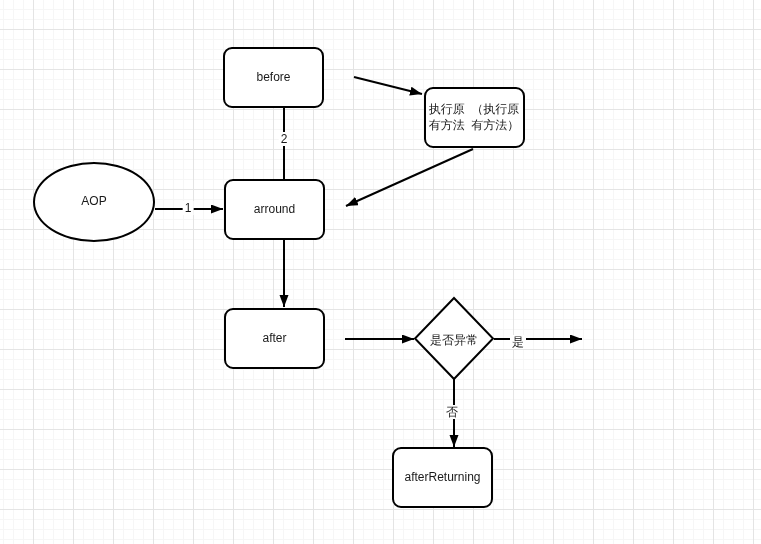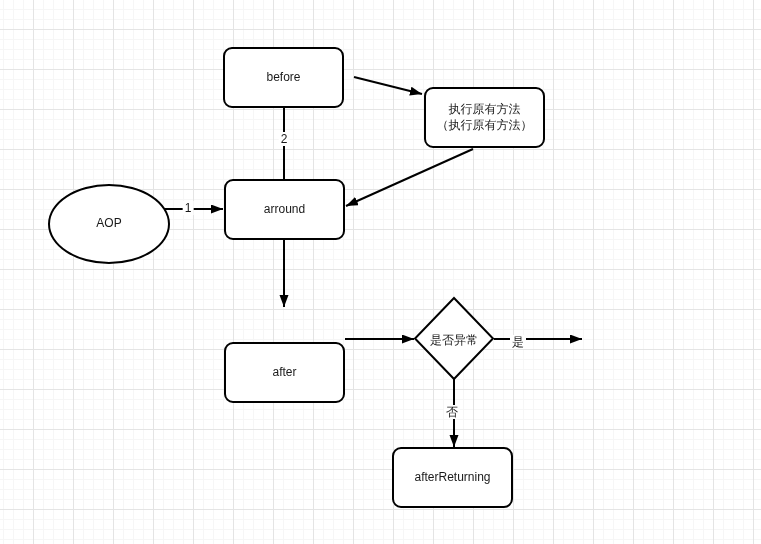--- a/index.html
+++ b/index.html
@@ -28,29 +28,29 @@
     box-sizing: border-box;
     background: #ffffff;
     border: 2px solid #000000;
     display: flex;
     align-items: center;
     justify-content: center;
     text-align: center;
     line-height: 1.3;
     cursor: default;
   }
-  .rect { width: 121px; height: 61px; border-radius: 9px; }
+  .rect { width: 101px; height: 61px; border-radius: 9px; }
   .ellipse { border-radius: 50%; }
   #node-before         { left: 223px; top: 47px;  }
-  #node-orig-method    { left: 424px; top: 87px;  flex-direction: column; }
+  #node-orig-method    { left: 424px; top: 87px;  flex-direction: row; }
   #node-arround        { left: 224px; top: 179px; text-align: center; }
-  #node-after          { left: 224px; top: 308px; margin-top: 34px; }
+  #node-after          { left: 224px; top: 308px; }
   #node-after-throwing { left: 583px; top: 308px; }
   #node-after-returning{ left: 392px; top: 447px; }
-  #node-aop            { left: 33px;  top: 184px; width: 122px; height: 80px; margin-left: 15px; }
+  #node-aop            { left: 33px;  top: 162px; width: 122px; height: 80px; }
   #decision-label {
     position: absolute;
     left: 414px; top: 332px;
     width: 80px;
     text-align: center;
   }
   #edges-layer {
     position: absolute;
     left: 0; top: 0;
     width: 761px; height: 544px;

